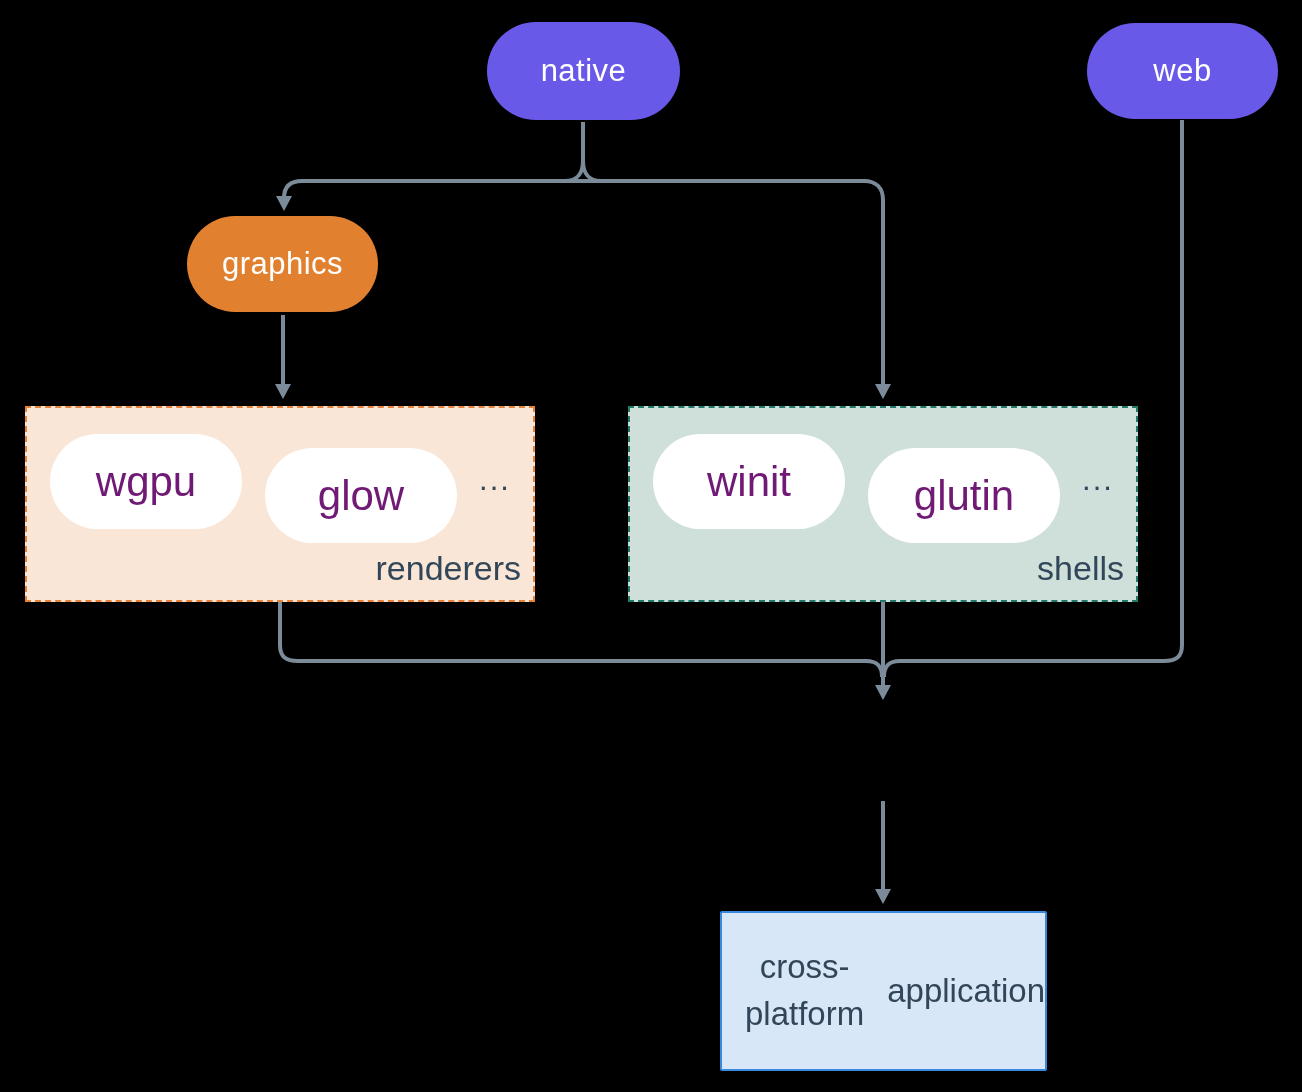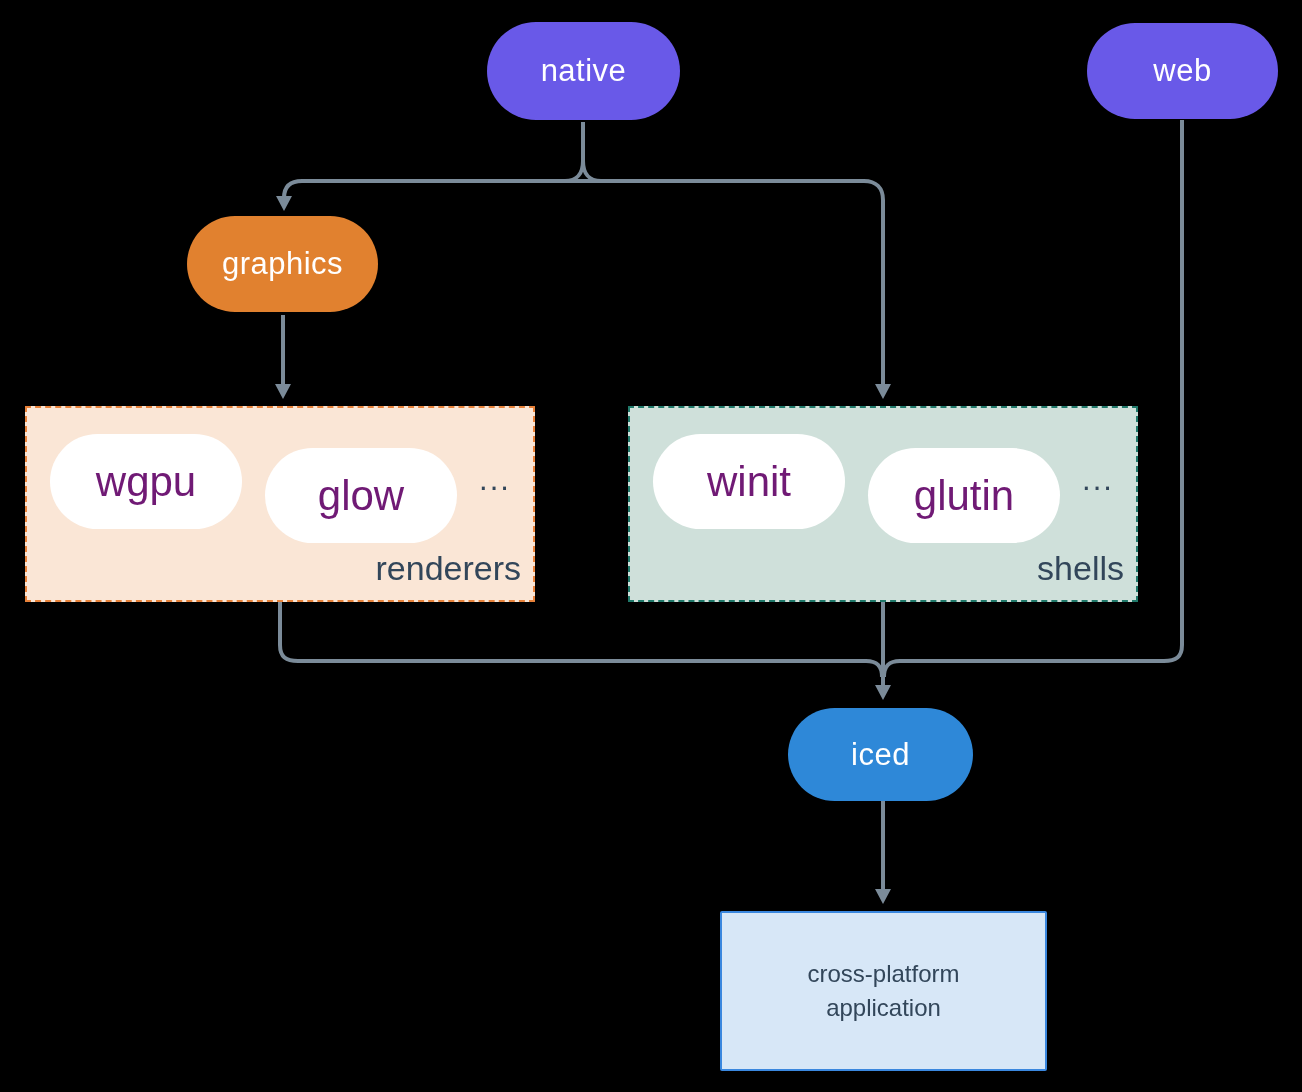--- a/index.html
+++ b/index.html
@@ -31,22 +31,22 @@
   .ellipsis{
     position:absolute;left:440px;top:54px;width:56px;text-align:center;
     color:#32465a;font-size:31px;letter-spacing:2px;
   }
   .group-label{
     position:absolute;right:12px;bottom:12px;color:#32465a;font-size:34px;
   }
   .app-box{
     position:absolute;left:720px;top:911px;width:323px;height:156px;
     background:#d7e7f7;border:2px solid #3a87de;border-radius:2px;
-    display:flex;flex-direction:column;align-items:center;justify-content:center;
-    color:#32465a;font-size:24px;line-height:1.42;text-align:center;
+    display:flex;flex-direction:row;align-items:center;justify-content:center;
+    color:#32465a;font-size:33px;line-height:1.42;text-align:center;
   }
 </style>
 </head>
 <body>
 
 <div class="canvas">
 
   <svg class="edges" viewBox="0 0 1302 1092">
 
     <path class="edge" d="M583,122 V161"></path>
@@ -98,22 +98,19 @@
     <div class="item-pill item-1">
       <span>winit</span>
     </div>
     <div class="item-pill item-2">
       <span>glutin</span>
     </div>
     <div class="ellipsis">...</div>
     <div class="group-label">shells</div>
   </div>
 
-  <div class="pill pill-iced">
-    <span>iced</span>
-  </div>
 
   <div class="app-box">
     <span>cross-platform</span>
     <span>application</span>
   </div>
 
 </div>
 
 </body></html>

